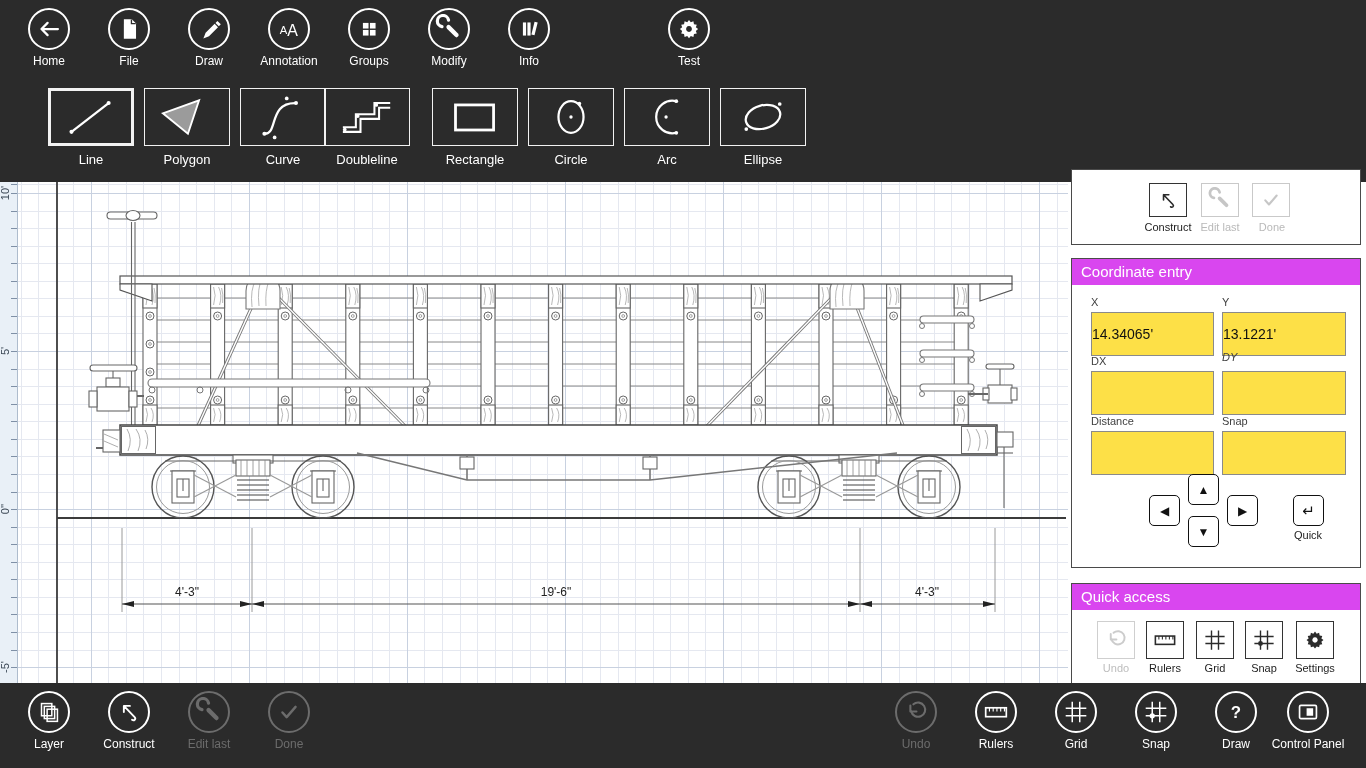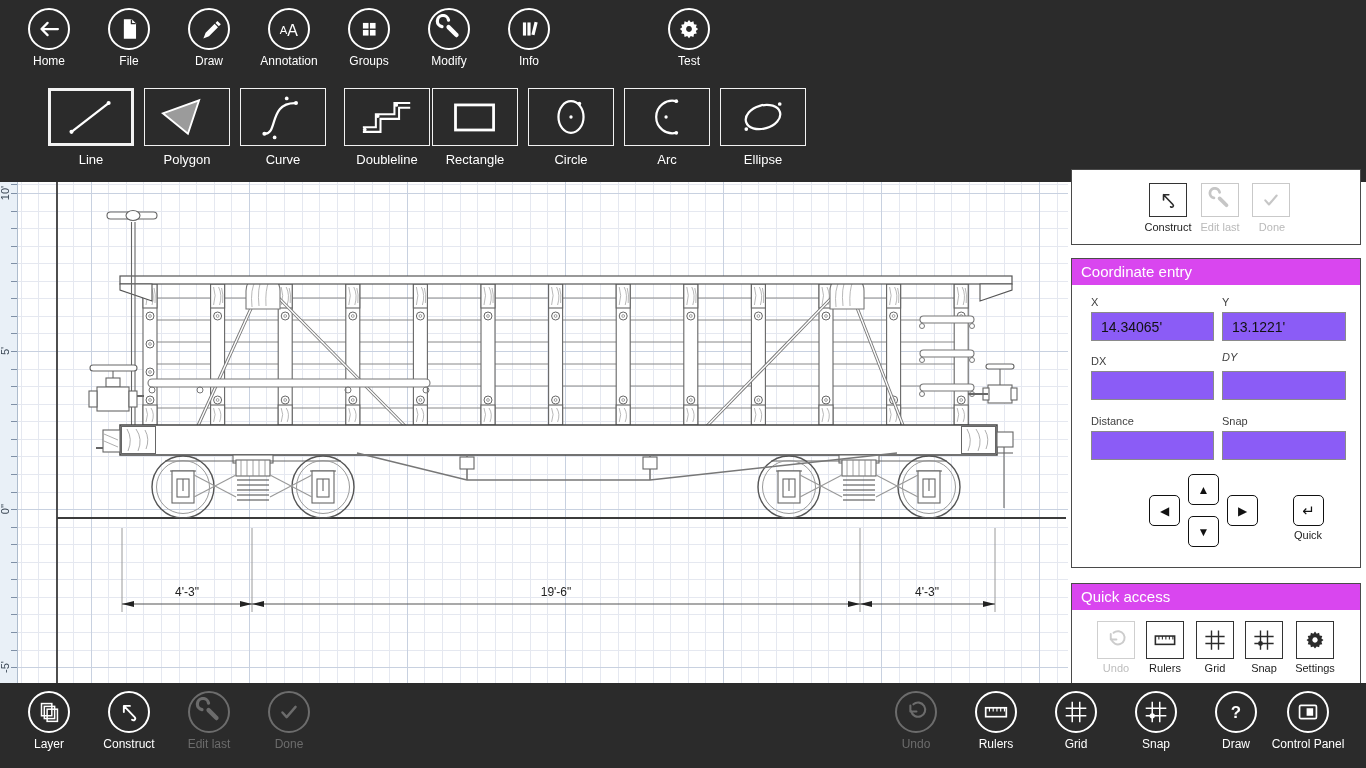--- a/index.html
+++ b/index.html
@@ -49,22 +49,22 @@
   .panel-header { height:26px; background:#d946ef; color:#fff; font-size:15px; line-height:26px; padding-left:9px; }
 
   .sqbtn { position:absolute; width:38px; height:34px; border:1.4px solid #333; background:#fff;
            display:flex; align-items:center; justify-content:center; cursor:pointer; color:#2b2b2b; }
   .sqbtn svg { width:26px; height:26px; }
   .sqbtn.light { border-color:#c9c9c9; color:#c6c6c6; cursor:default; }
   .sqlabel { position:absolute; font-size:11px; color:#1d1d1d; text-align:center; white-space:nowrap; }
   .sqlabel.light { color:#b9b9b9; }
 
   .fldlabel { position:absolute; font-size:11px; color:#3f3f3f; }
-  .fld { position:absolute; height:29px; width:123px; border:1px solid #8a8a8a; font-size:14px; color:#111;
-         padding-left:9px; font-family:"Liberation Sans",sans-serif; outline:none; background:#8b5cf6; }
+  .fld { position:absolute; height:44px; width:123px; border:1px solid #8a8a8a; font-size:14px; color:#111;
+         font-family:"Liberation Sans",sans-serif; outline:none; background:#fde047; }
 
   .arrowbtn { position:absolute; width:31px; height:31px; border:1.6px solid #111; border-radius:5px; background:#fff;
               display:flex; align-items:center; justify-content:center; font-size:12px; color:#111; cursor:pointer; }
   .enterlabel { position:absolute; font-size:11px; color:#1d1d1d; }
 
   .qbtn { position:absolute; width:38px; height:38px; border:1.4px solid #333; background:#fff;
           display:flex; align-items:center; justify-content:center; color:#2b2b2b; cursor:pointer; }
   .qbtn svg { width:28px; height:28px; }
   .qbtn.light { border-color:#cfcfcf; color:#cccccc; cursor:default; }
   .qlabel { position:absolute; font-size:11px; color:#1d1d1d; text-align:center; white-space:nowrap; }
@@ -258,21 +258,21 @@
         <svg width="80" height="52" viewBox="0 0 86 56">
           <path d="M23 46 C38 47 27 12 57 13" fill="none" stroke="#fff" stroke-width="2.4"></path>
           <circle cx="23" cy="46" r="2.2" fill="#fff"></circle>
           <circle cx="57" cy="13" r="2.2" fill="#fff"></circle>
           <circle cx="47" cy="8" r="2" fill="#fff"></circle>
           <circle cx="34" cy="50" r="2" fill="#fff"></circle>
         </svg>
       </div>
     <div class="toollabel">Curve</div>
     </div>
-  <div class="tool" style="left:344px">
+  <div class="tool" style="left:324px">
     <div class="toolbox">
         <svg width="80" height="52" viewBox="0 0 86 56">
           <path d="M17 44 H36 V30 H56 V18 H68" fill="none" stroke="#fff" stroke-width="2.2"></path>
           <path d="M17 39 H31 V25 H51 V13 H68" fill="none" stroke="#fff" stroke-width="2.2"></path>
           <circle cx="33" cy="27" r="2" fill="#fff"></circle>
           <circle cx="53" cy="15" r="2" fill="#fff"></circle>
           <circle cx="19" cy="41.5" r="2" fill="#fff"></circle>
         </svg>
       </div>
     <div class="toollabel">Doubleline</div>

